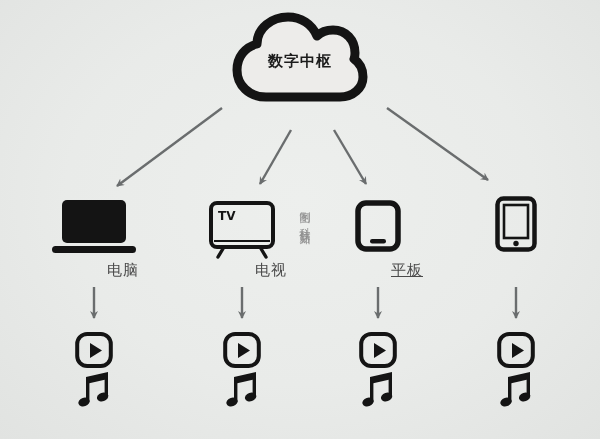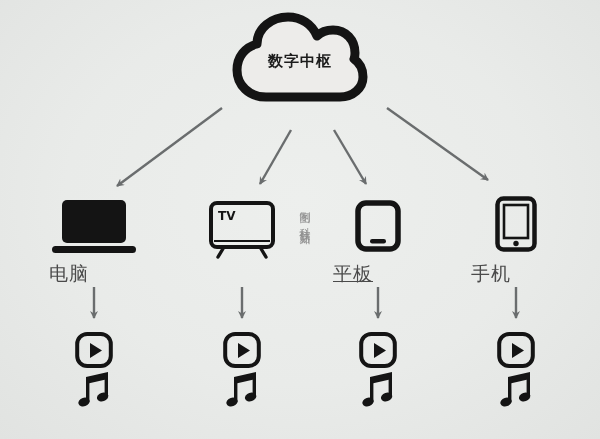--- a/index.html
+++ b/index.html
@@ -12,22 +12,22 @@
   }
   .abs{position:absolute;}
   #arrow-layer{left:0;top:0;width:600px;height:439px;pointer-events:none;}
   .cloud-label{
     left:233px;top:52px;width:134px;
     text-align:center;
     font-size:15px;font-weight:600;letter-spacing:1px;
     color:#1c1c1c;
   }
   .device-label{
-    top:261px;width:90px;text-align:left;
-    font-size:19px;color:#4a4a4a;letter-spacing:1px;
+    top:261px;width:90px;text-align:right;
+    font-size:15px;color:#4a4a4a;letter-spacing:1px;
   }
   .credit{
     left:299px;top:202px;height:100px;
     writing-mode:vertical-rl;text-orientation:upright;
     font-size:11px;color:#8f8f8f;letter-spacing:2px;line-height:1;
   }
   svg{display:block;}
 </style>
 </head>
 <body>
@@ -86,20 +86,21 @@
     <ellipse cx="27.6" cy="25" rx="5.8" ry="4.3" transform="rotate(-18 27.6 25)" fill="#141414"></ellipse>
   </svg>
 
   <svg class="abs" style="left:209px;top:201px;" width="66" height="58" viewBox="0 0 66 58">
     <rect x="2" y="2" width="62" height="44" rx="6" fill="none" stroke="#141414" stroke-width="4"></rect>
     <text x="9" y="19" font-size="12" font-weight="bold" fill="#141414" font-family="DejaVu Sans, Liberation Sans, sans-serif">TV</text>
     <line x1="5" y1="40" x2="61" y2="40" stroke="#141414" stroke-width="2.2"></line>
     <line x1="15" y1="46" x2="9" y2="56" stroke="#141414" stroke-width="3.4" stroke-linecap="round"></line>
     <line x1="51" y1="46" x2="57" y2="56" stroke="#141414" stroke-width="3.4" stroke-linecap="round"></line>
   </svg>
+  <div class="abs device-label" style="left:197px;">电视</div>
   <svg class="abs" style="left:223px;top:331px;" width="38" height="38" viewBox="0 0 38 38">
     <rect x="2.2" y="3" width="33.6" height="32" rx="10" fill="none" stroke="#141414" stroke-width="4"></rect>
     <path d="M15 12 L27 19.5 L15 27 Z" fill="#141414"></path>
   </svg>
   <svg class="abs" style="left:223px;top:372px;" width="38" height="36" viewBox="0 0 38 36">
     <polygon points="11,5 33,0 33,7 11,12" fill="#141414"></polygon>
     <rect x="11" y="6" width="3.4" height="24" fill="#141414"></rect>
     <rect x="29.6" y="1" width="3.4" height="24" fill="#141414"></rect>
     <ellipse cx="9" cy="30" rx="5.8" ry="4.3" transform="rotate(-18 9 30)" fill="#141414"></ellipse>
     <ellipse cx="27.6" cy="25" rx="5.8" ry="4.3" transform="rotate(-18 27.6 25)" fill="#141414"></ellipse>
@@ -120,21 +121,20 @@
     <rect x="29.6" y="1" width="3.4" height="24" fill="#141414"></rect>
     <ellipse cx="9" cy="30" rx="5.8" ry="4.3" transform="rotate(-18 9 30)" fill="#141414"></ellipse>
     <ellipse cx="27.6" cy="25" rx="5.8" ry="4.3" transform="rotate(-18 27.6 25)" fill="#141414"></ellipse>
   </svg>
 
   <svg class="abs" style="left:495px;top:196px;" width="42" height="56" viewBox="0 0 42 56">
     <rect x="2.5" y="2.5" width="37" height="51" rx="6" fill="none" stroke="#141414" stroke-width="4.5"></rect>
     <rect x="9" y="9" width="24" height="33" fill="none" stroke="#141414" stroke-width="2.6"></rect>
     <circle cx="21" cy="47.5" r="2.7" fill="#141414"></circle>
   </svg>
-  <div class="abs device-label" style="left:471px;">手机</div>
   <svg class="abs" style="left:497px;top:331px;" width="38" height="38" viewBox="0 0 38 38">
     <rect x="2.2" y="3" width="33.6" height="32" rx="10" fill="none" stroke="#141414" stroke-width="4"></rect>
     <path d="M15 12 L27 19.5 L15 27 Z" fill="#141414"></path>
   </svg>
   <svg class="abs" style="left:497px;top:372px;" width="38" height="36" viewBox="0 0 38 36">
     <polygon points="11,5 33,0 33,7 11,12" fill="#141414"></polygon>
     <rect x="11" y="6" width="3.4" height="24" fill="#141414"></rect>
     <rect x="29.6" y="1" width="3.4" height="24" fill="#141414"></rect>
     <ellipse cx="9" cy="30" rx="5.8" ry="4.3" transform="rotate(-18 9 30)" fill="#141414"></ellipse>
     <ellipse cx="27.6" cy="25" rx="5.8" ry="4.3" transform="rotate(-18 27.6 25)" fill="#141414"></ellipse>

